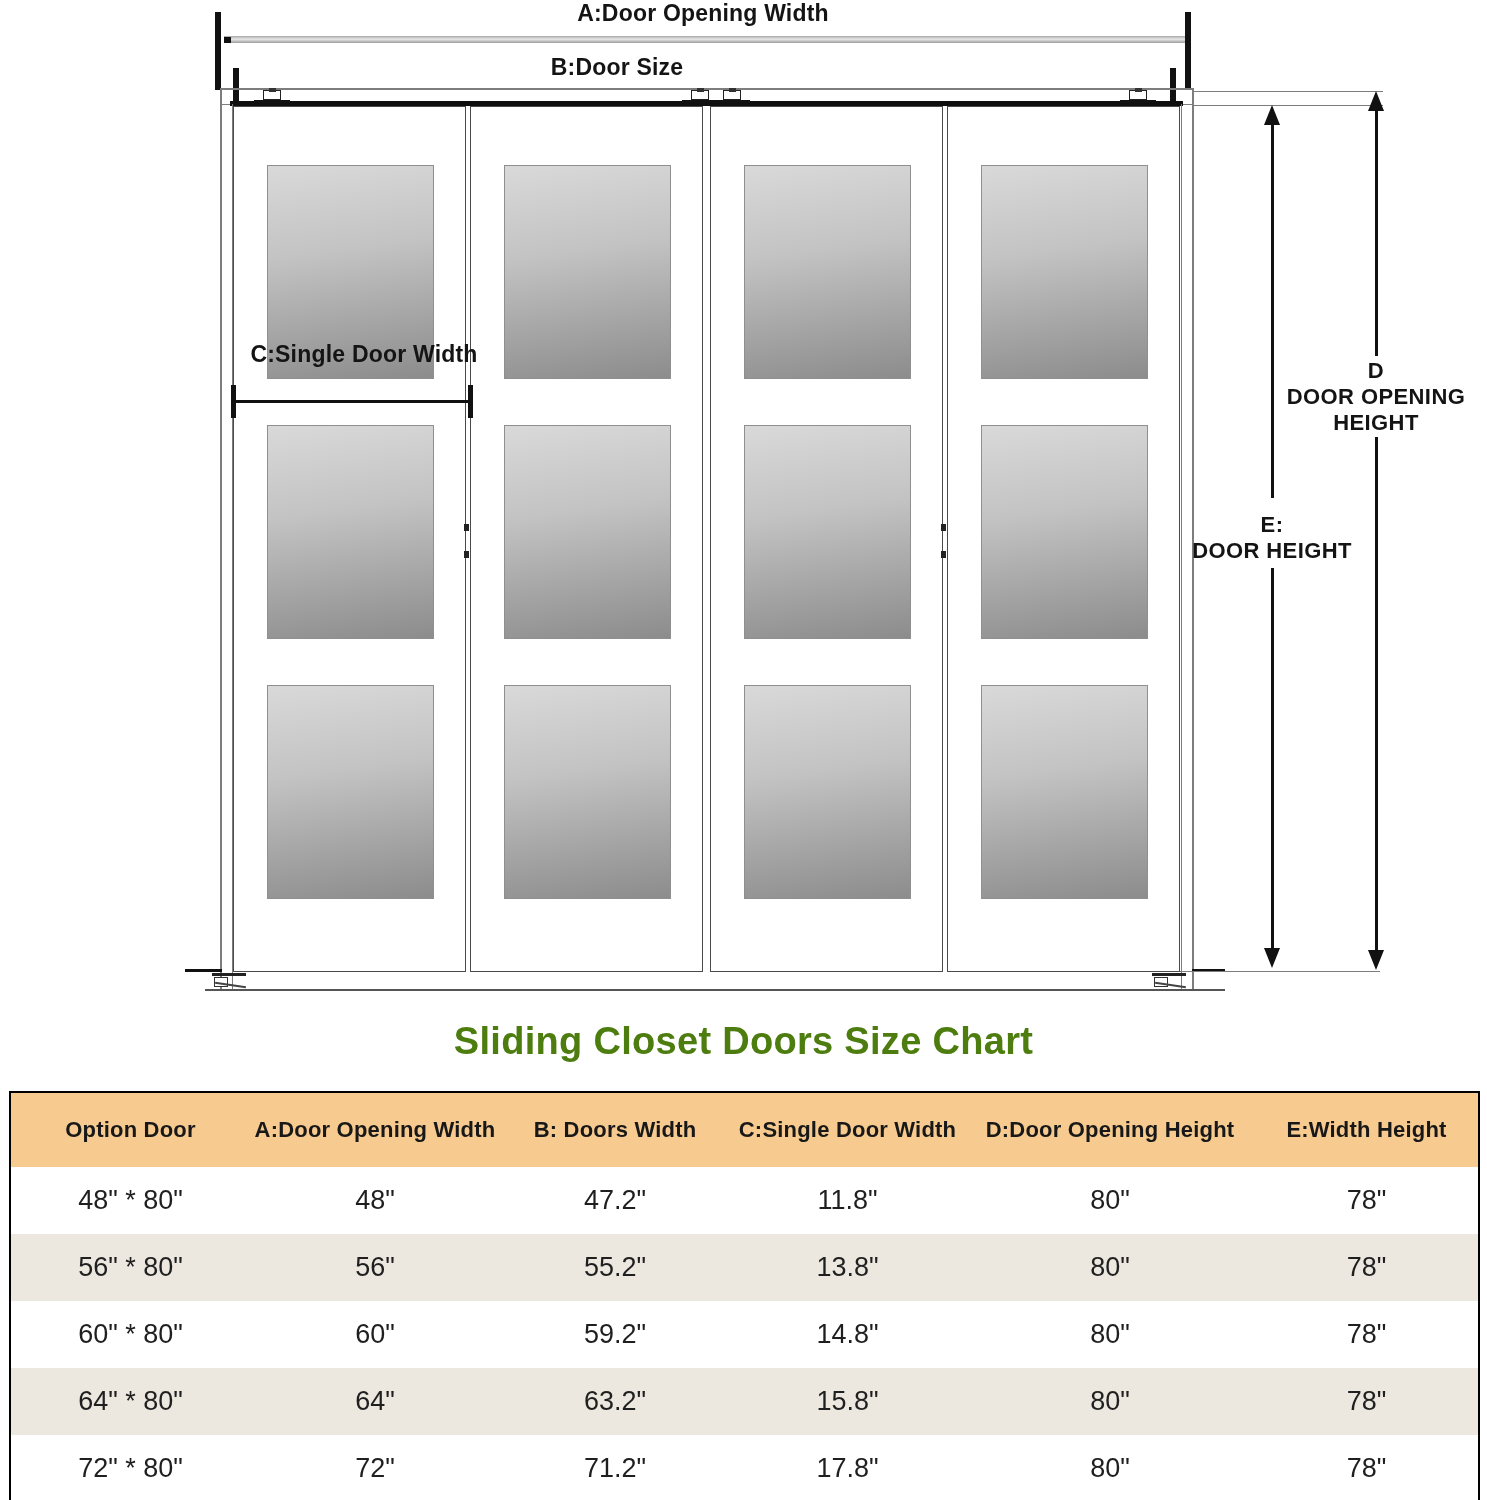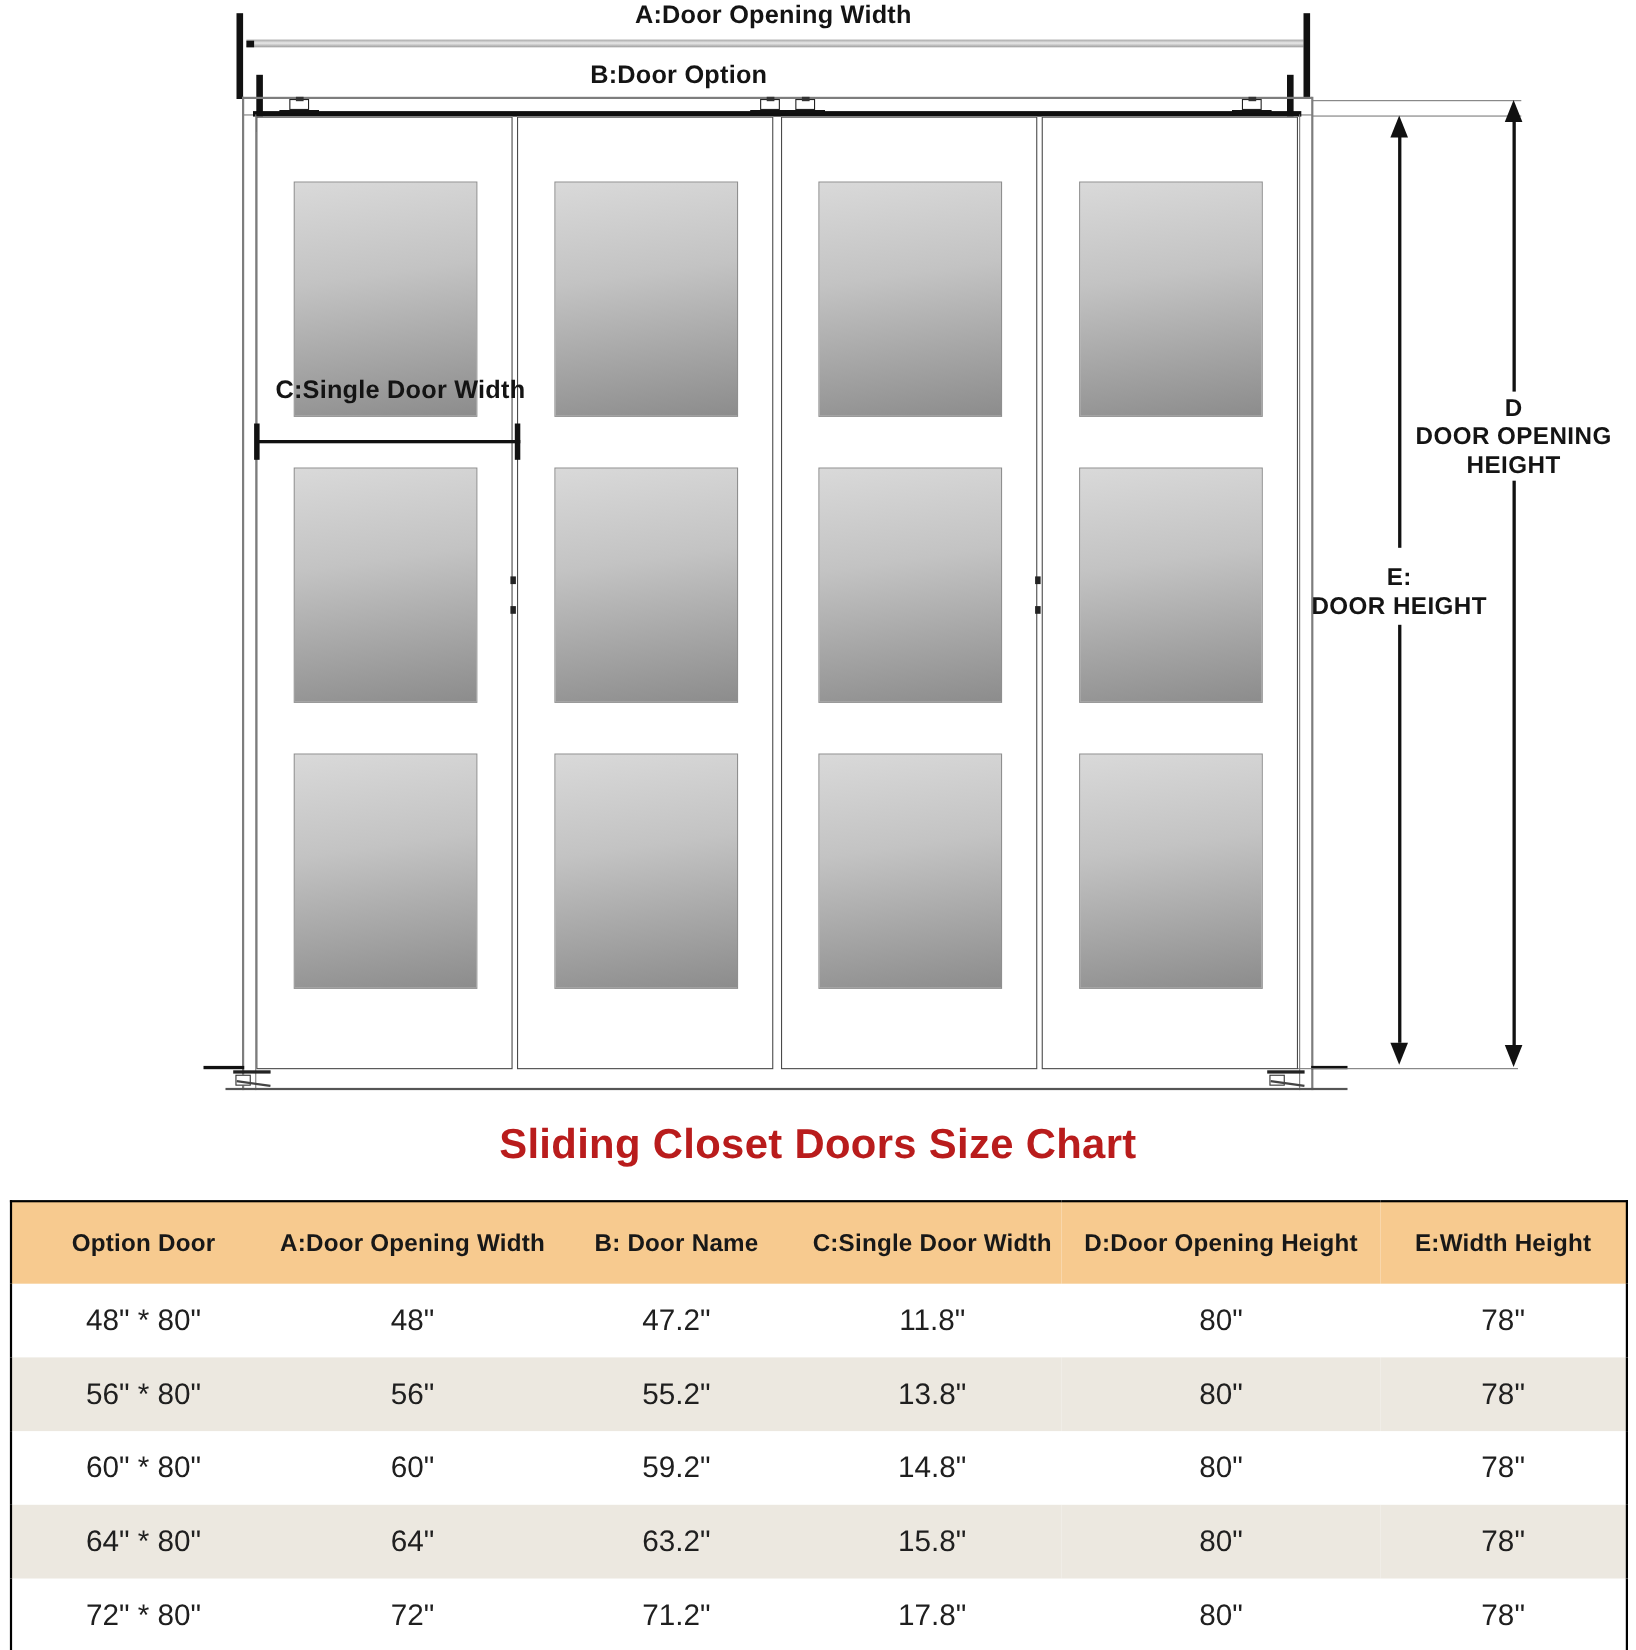--- a/index.html
+++ b/index.html
@@ -38,42 +38,42 @@
   .roller .r-plate{position:absolute;bottom:0;left:0;width:36px;height:3px;background:#111;}
   .roller .r-body{position:absolute;bottom:3px;left:9px;width:16px;height:8px;background:#fff;border:1.5px solid #222;}
   .roller .r-knob{position:absolute;top:0;left:15px;width:7px;height:4px;background:#333;}
   .guide{position:absolute;top:973px;width:38px;height:19px;}
   .guide .g-plate{position:absolute;top:0;left:0;width:34px;height:3px;background:#222;}
   .guide .g-box{position:absolute;top:4px;left:2px;width:12px;height:8px;border:1.5px solid #333;background:#fff;}
   .guide .g-diag{position:absolute;top:11px;left:3px;width:31px;height:2px;background:#444;transform:rotate(8deg);}
 
   
   .sheet-title{position:absolute;top:1020px;left:0;width:100%;text-align:center;
-               font-size:38px;font-weight:700;color:#b91c1c;letter-spacing:.3px;}
+               font-size:38px;font-weight:700;color:#4d7c0f;letter-spacing:.3px;}
   .size-table{position:absolute;top:1091px;left:9px;width:1469px;border-collapse:collapse;
               table-layout:fixed;border:2px solid #000;border-bottom:3px solid #000;}
   .size-table th{height:72px;background:var(--table-header-bg,#F7CA8F);
                  font-size:22px;font-weight:700;color:#181818;text-align:center;letter-spacing:.2px;}
   .size-table td{height:65px;font-size:27px;font-weight:400;color:#1f1f1f;text-align:center;}
   .size-table tbody tr:nth-child(even){background:var(--table-row-alt-bg,#ECE8E0);}
 </style>
 </head>
 <body>
 
 <div class="stage">
 
   <div class="abs" style="left:0;top:0;width:1487px;height:1010px;">
 
     <div class="dim-label" style="left:703px;top:0;">A:Door Opening Width</div>
     <div class="dim-rail" style="left:224px;top:36px;width:961px;"></div>
     <div class="tick-h" style="left:224px;top:37px;width:7px;height:6px;"></div>
     <div class="tick-v" style="left:215px;top:12px;width:6px;height:78px;"></div>
     <div class="tick-v" style="left:1185px;top:12px;width:6px;height:78px;"></div>
 
-    <div class="dim-label" style="left:617px;top:54px;">B:Door Option</div>
+    <div class="dim-label" style="left:617px;top:54px;">B:Door Size</div>
     <div class="tick-v" style="left:233px;top:68px;width:6px;height:52px;"></div>
     <div class="tick-v" style="left:1170px;top:68px;width:6px;height:52px;"></div>
 
     <div class="thin-line" style="left:220px;top:88px;width:973px;height:1.5px;"></div>
     <div class="thin-line" style="left:220px;top:104px;width:973px;height:1px;"></div>
     <div class="track-bar" style="left:230px;top:101px;width:953px;height:4.5px;"></div>
     <div class="thin-line" style="left:220px;top:88px;width:1.5px;height:903px;"></div>
     <div class="thin-line" style="left:232px;top:104px;width:1px;height:887px;"></div>
     <div class="thin-line" style="left:1181px;top:104px;width:1px;height:887px;"></div>
     <div class="thin-line" style="left:1192px;top:88px;width:1.5px;height:903px;"></div>
@@ -176,21 +176,21 @@
         <col style="width:250px">
         <col style="width:230px">
       <col style="width:235px">
         <col style="width:290px">
         <col style="width:224px">
     </colgroup>
     <thead>
       <tr>
           <th>Option Door</th>
           <th>A:Door Opening Width</th>
-          <th>B: Door Name</th>
+          <th>B: Doors Width</th>
           <th>C:Single Door Width</th>
           <th>D:Door Opening Height</th>
           <th>E:Width Height</th>
         </tr>
     </thead>
     <tbody>
         <tr>
           <td>48" * 80"</td>
           <td>48"</td>
           <td>47.2"</td>

